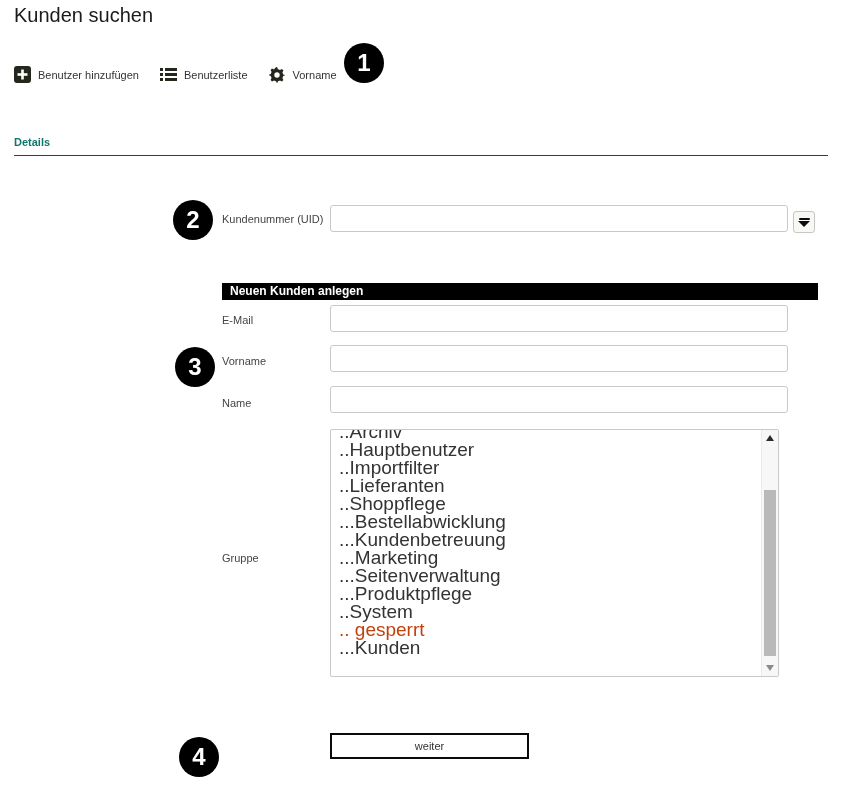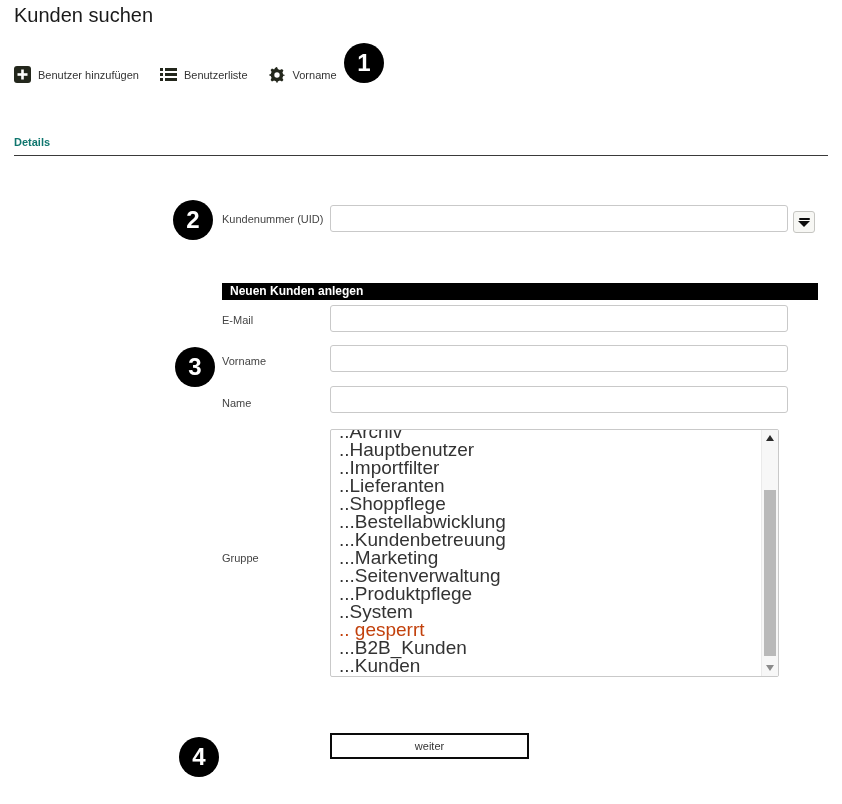--- a/index.html
+++ b/index.html
@@ -132,21 +132,20 @@
       <div class="opt">..Importfilter</div>
       <div class="opt">..Lieferanten</div>
       <div class="opt">..Shoppflege</div>
       <div class="opt">...Bestellabwicklung</div>
       <div class="opt">...Kundenbetreuung</div>
       <div class="opt">...Marketing</div>
       <div class="opt">...Seitenverwaltung</div>
       <div class="opt">...Produktpflege</div>
       <div class="opt">..System</div>
       <div class="opt muted">.. gesperrt</div>
-      <div class="opt">...B2B_Kunden</div>
       <div class="opt">...Kunden</div>
     </div>
     <div class="vscroll">
       <div class="arrow-up">
           <span class="tri-up"></span>
         </div>
       <div class="thumb"></div>
       <div class="arrow-dn">
           <span class="tri-dn"></span>
         </div>

